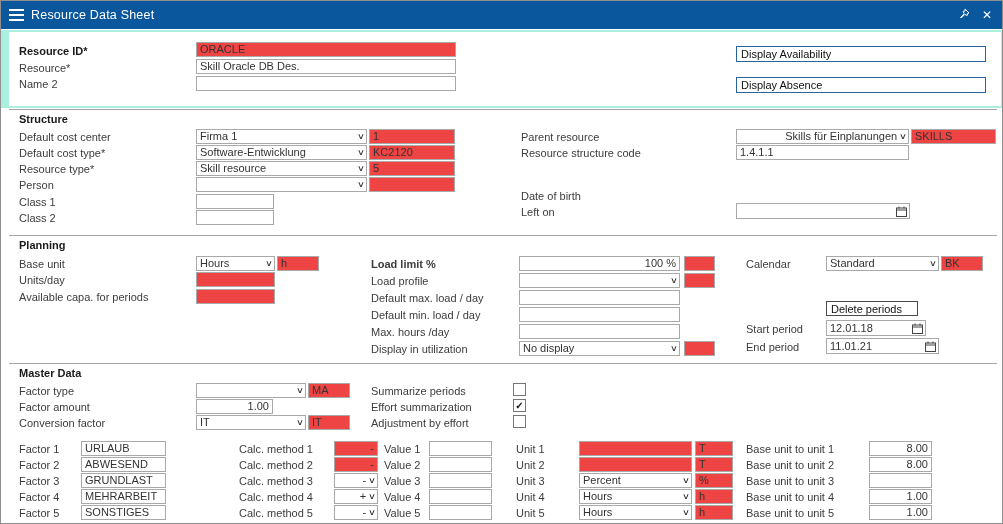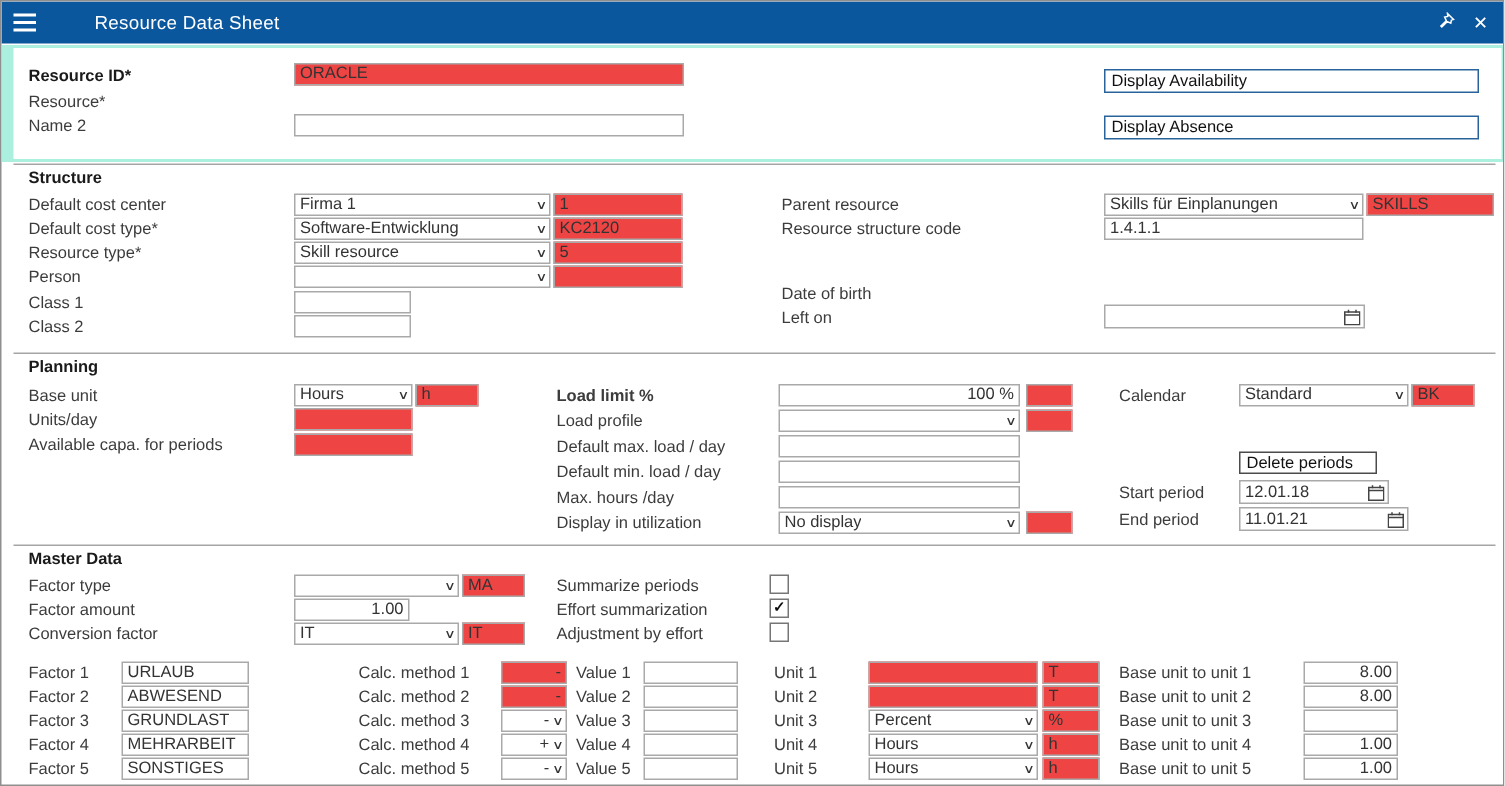--- a/index.html
+++ b/index.html
@@ -1,20 +1,20 @@
 <!DOCTYPE html>
 <html><head>
 <meta charset="utf-8">
 <style>
   * { margin:0; padding:0; box-sizing:border-box; }
   html,body { width:1003px; height:524px; overflow:hidden; }
   body { font-family:"Liberation Sans", sans-serif; font-size:11px; color:#333; background:#fff; }
   #page { position:relative; width:1003px; height:524px; background:#fff; border:1px solid #8f8f8f; overflow:hidden; }
 
-  #titlebar { position:absolute; left:0; top:0; width:100%; height:28px; background:#0a579e; color:#fff; display:flex; align-items:center;gap:32px; }
+  #titlebar { position:absolute; left:0; top:0; width:100%; height:28px; background:#0a579e; color:#fff; display:flex; align-items:center; }
   #menu-btn { width:30px; height:28px; display:flex; flex-direction:column; justify-content:center; align-items:center; cursor:pointer; }
   .hamb { display:block; width:15px; height:2px; background:#fff; margin:1.5px 0; }
   .wtitle { font-size:12.5px; letter-spacing:.2px; }
   .tb-right { position:absolute; right:10px; top:0; height:28px; display:flex; align-items:center; gap:12px; }
   .tb-ic { cursor:pointer; color:#fff; font-size:12px; line-height:12px; }
 
   .lbl { position:absolute; white-space:nowrap; color:#3c3c3c; line-height:13px; }
   .lbl.b { font-weight:bold; color:#1a1a1a; }
   .fld { position:absolute; height:15px; border:1px solid #a9a9a9; background:#fff; padding:0 3px; line-height:13px; white-space:nowrap; overflow:hidden; }
   .ro { background:#ef4444; }
@@ -52,20 +52,21 @@
       </span>
       <span class="tb-ic">✕</span>
     </div>
   </div>
 
   <div class="accent"></div>
 
   <span class="lbl b" style="left:18px;top:44px;">Resource ID*</span>
   <div class="fld ro" style="left:195px;top:41px;width:260px;">ORACLE</div>
   <span class="lbl" style="left:18px;top:61px;">Resource*</span>
+  <div class="fld" style="left:195px;top:58px;width:260px;">Skill Oracle DB Des.</div>
   <span class="lbl" style="left:18px;top:77px;">Name 2</span>
   <div class="fld" style="left:195px;top:75px;width:260px;"></div>
   <button class="btn" style="left:735px;top:45px;width:250px;">Display Availability</button>
   <button class="btn" style="left:735px;top:76px;width:250px;">Display Absence</button>
 
   <div class="secline" style="top:108px;"></div>
   <span class="sechdr" style="left:18px;top:112px;">Structure</span>
 
   <span class="lbl" style="left:18px;top:130px;">Default cost center</span>
   <div class="combo" style="left:195px;top:128px;width:171px;">
@@ -94,21 +95,21 @@
     <span class="chev">∨</span>
   </div>
   <div class="fld ro" style="left:368px;top:176px;width:86px;"></div>
 
   <span class="lbl" style="left:18px;top:195px;">Class 1</span>
   <div class="fld" style="left:195px;top:193px;width:78px;"></div>
   <span class="lbl" style="left:18px;top:211px;">Class 2</span>
   <div class="fld" style="left:195px;top:209px;width:78px;"></div>
 
   <span class="lbl" style="left:520px;top:130px;">Parent resource</span>
-  <div class="combo" style="left:735px;top:128px;width:173px;">
+  <div class="combo" style="left:735px;top:128px;width:173px;justify-content:flex-end;">
     <span class="val">Skills für Einplanungen</span>
     <span class="chev">∨</span>
   </div>
   <div class="fld ro" style="left:910px;top:128px;width:85px;">SKILLS</div>
 
   <span class="lbl" style="left:520px;top:146px;">Resource structure code</span>
   <div class="fld" style="left:735px;top:144px;width:173px;">1.4.1.1</div>
 
   <span class="lbl" style="left:520px;top:189px;">Date of birth</span>
   <span class="lbl" style="left:520px;top:205px;">Left on</span>

